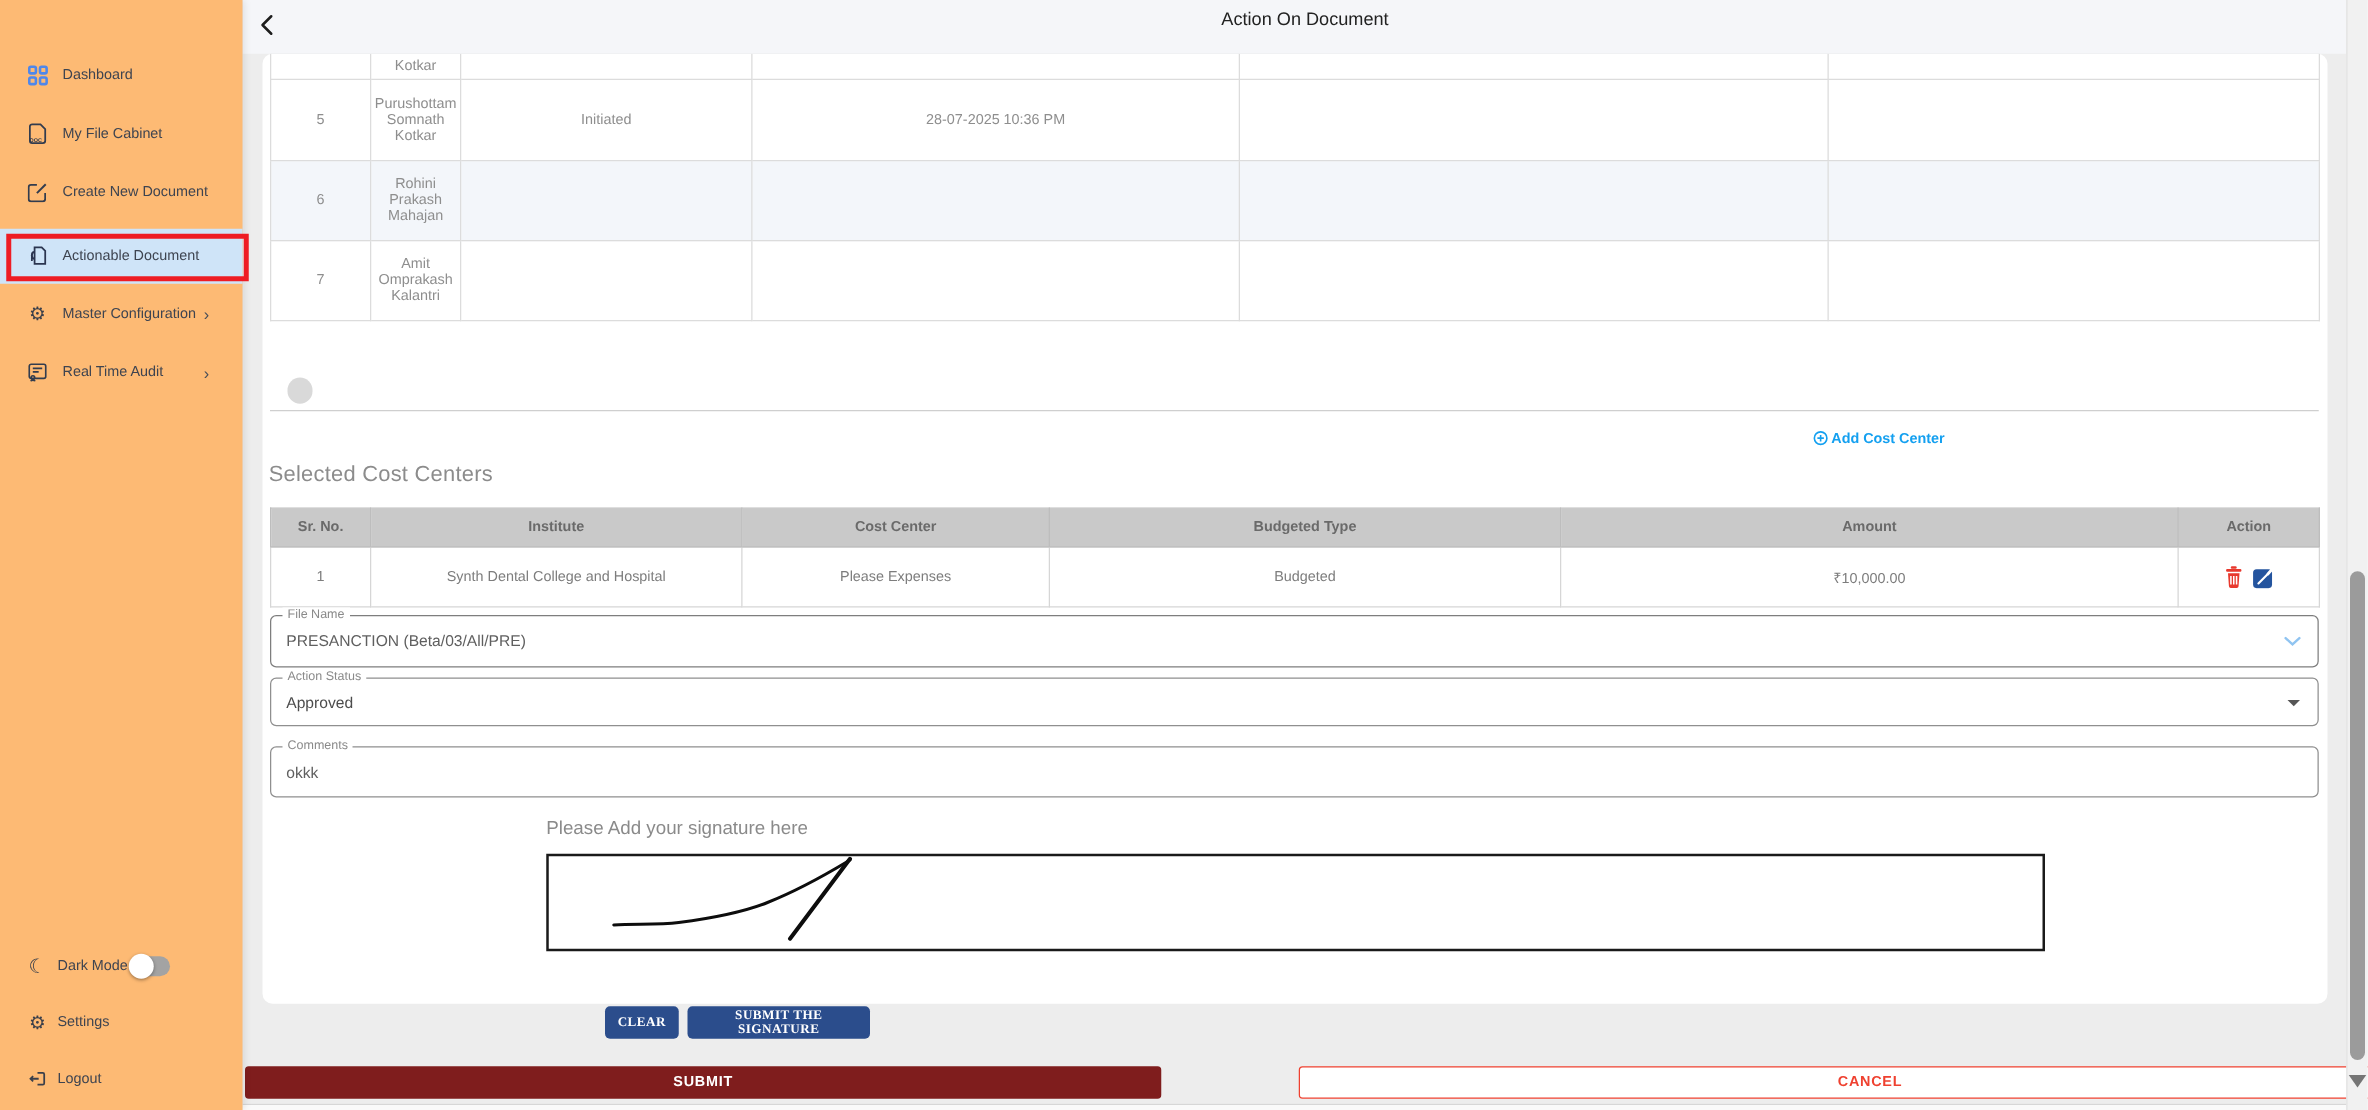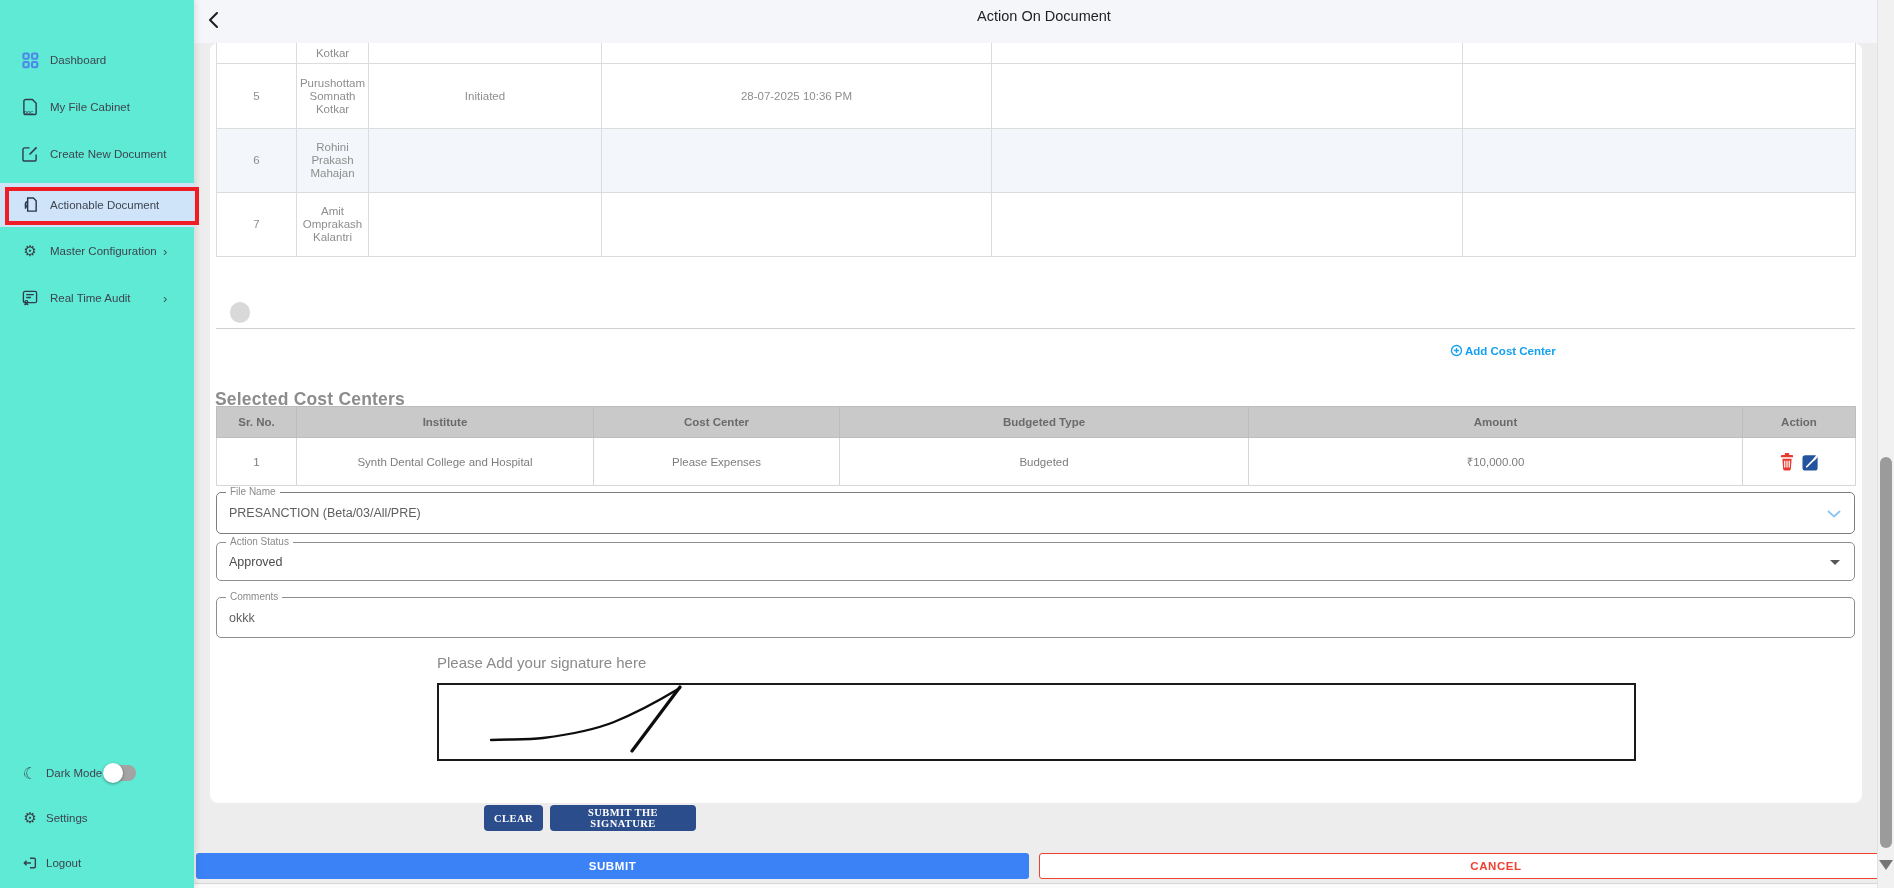--- a/index.html
+++ b/index.html
@@ -1,20 +1,20 @@
 <!DOCTYPE html>
 <html><head>
 <meta charset="utf-8">
 <style>
   html,body{margin:0;padding:0;}
   #screen{position:relative;width:1894px;height:888px;background:#ededed;
     font-family:"Liberation Sans",sans-serif;overflow:hidden;color:#333;}
 
   
-  .sidebar{position:absolute;left:0;top:0;width:194px;height:888px;background:#5eead4;
+  .sidebar{position:absolute;left:0;top:0;width:194px;height:888px;background:#fdba74;
     box-shadow:2px 0 6px rgba(0,0,0,.10);z-index:5;}
   .nav-item{position:absolute;left:0;width:194px;height:44px;display:flex;align-items:center;cursor:pointer;}
   .nav-item .ico{position:absolute;left:21px;width:18px;height:18px;display:flex;align-items:center;justify-content:center;}
   .nav-item .lbl{position:absolute;left:50px;font-size:11.5px;color:#3e4450;white-space:nowrap;}
   .nav-item .chev{position:absolute;left:163px;font-size:13px;color:#4a4f58;}
   .nav-active-bg{position:absolute;left:0;top:183px;width:194px;height:44px;background:#cfe4f8;}
   .nav-active-outline{position:absolute;left:5px;top:187px;width:186px;height:30px;border:4px solid #ee1c24;}
   .util-item{position:absolute;left:0;width:194px;height:32px;display:flex;align-items:center;cursor:pointer;}
   .util-item .ico{position:absolute;left:21px;width:18px;height:18px;display:flex;align-items:center;justify-content:center;
     font-size:15px;color:#3a3f4a;}
@@ -42,21 +42,21 @@
   .cc-table th{background:#c9c9c9;border:1px solid #bdbdbd;height:28px;
     font-size:11.5px;color:#6a6a6a;font-weight:bold;text-align:center;}
   .cc-table td{border:1px solid #d6d6d6;height:45px;text-align:center;vertical-align:middle;
     font-size:11.5px;color:#7d7d7d;}
 
   .hscroll-pill{position:absolute;left:20px;top:259px;width:20px;height:21px;background:#d9d9d9;border-radius:10px;cursor:pointer;}
   .divider{position:absolute;left:6px;top:285px;width:1639px;height:0;border-top:1px solid #cfcfcf;}
 
   .add-link{position:absolute;left:1240px;top:301px;display:flex;align-items:center;gap:2px;cursor:pointer;
     color:#14a0f0;font-size:11.5px;font-weight:bold;}
-  .section-heading{position:absolute;left:5px;top:326px;font-size:17.5px;color:#8c8c8c;font-weight:700;letter-spacing:.2px;margin-top:20px;}
+  .section-heading{position:absolute;left:5px;top:326px;font-size:17.5px;color:#8c8c8c;font-weight:400;letter-spacing:.2px;}
 
   .action-icons{display:flex;align-items:center;justify-content:center;gap:7px;}
   .icon-btn{cursor:pointer;display:inline-flex;}
 
   
   .mfield{position:absolute;left:6px;width:1637px;border:1px solid #8f8f8f;border-radius:5px;background:#fff;}
   .mfield .flabel{position:absolute;top:-7px;left:9px;background:#fff;padding:0 4px;font-size:10px;color:#8a8a8a;}
   .mfield .fvalue{position:absolute;left:12px;top:50%;transform:translateY(-50%);font-size:12.5px;color:#5f5f5f;white-space:nowrap;}
   .mfield .fn-chev{position:absolute;right:13px;top:50%;transform:translateY(-50%);}
   .mfield .sel-arrow{position:absolute;right:14px;top:50%;margin-top:-2px;width:0;height:0;
@@ -69,21 +69,21 @@
   .sig-label{position:absolute;left:227px;top:611px;font-size:15px;color:#8a8a8a;}
   .sig-pad{position:absolute;left:227px;top:640px;width:1195px;height:74px;border:2px solid #1a1a1a;background:#fff;cursor:crosshair;}
   .sig-btn{position:absolute;top:762px;height:26px;background:#2b4d8c;color:#fff;border:none;border-radius:4px;
     font-family:Liberation Serif, serif;font-size:10.5px;font-weight:bold;letter-spacing:.4px;cursor:pointer;margin-left:47px;}
   #btn-clear{left:227px;width:59px;}
   #btn-submit-sig{left:293px;width:146px;}
 
   
   .footer-btn{position:absolute;top:853px;height:26px;display:flex;align-items:center;justify-content:center;
     font-size:11.5px;font-weight:bold;letter-spacing:.6px;cursor:pointer;border-radius:3px;box-sizing:border-box;}
-  #btn-submit{left:196px;width:833px;background:#3b82f6;color:#fff;}
+  #btn-submit{left:196px;width:733px;background:#7f1d1d;color:#fff;}
   #btn-cancel{left:1039px;width:874px;background:#fff;border:1px solid #ef4130;color:#ef4130;padding-left:40px;}
   .bottom-strip{position:absolute;left:194px;top:883px;width:1683px;height:5px;background:#fafafa;border-top:1px solid #d7d7d7;}
 
   
   .vscroll-track{position:absolute;left:1877px;top:0;width:17px;height:888px;background:#f1f1f1;border-left:1px solid #e2e2e2;z-index:6;}
   .vscroll-thumb{position:absolute;left:2px;top:457px;width:12px;height:391px;background:#9b9b9b;border-radius:7px;cursor:pointer;}
   .vscroll-down{position:absolute;left:1px;top:860px;width:0;height:0;cursor:pointer;
     border-left:7px solid transparent;border-right:7px solid transparent;border-top:10px solid #757575;}
 </style>
 </head>

